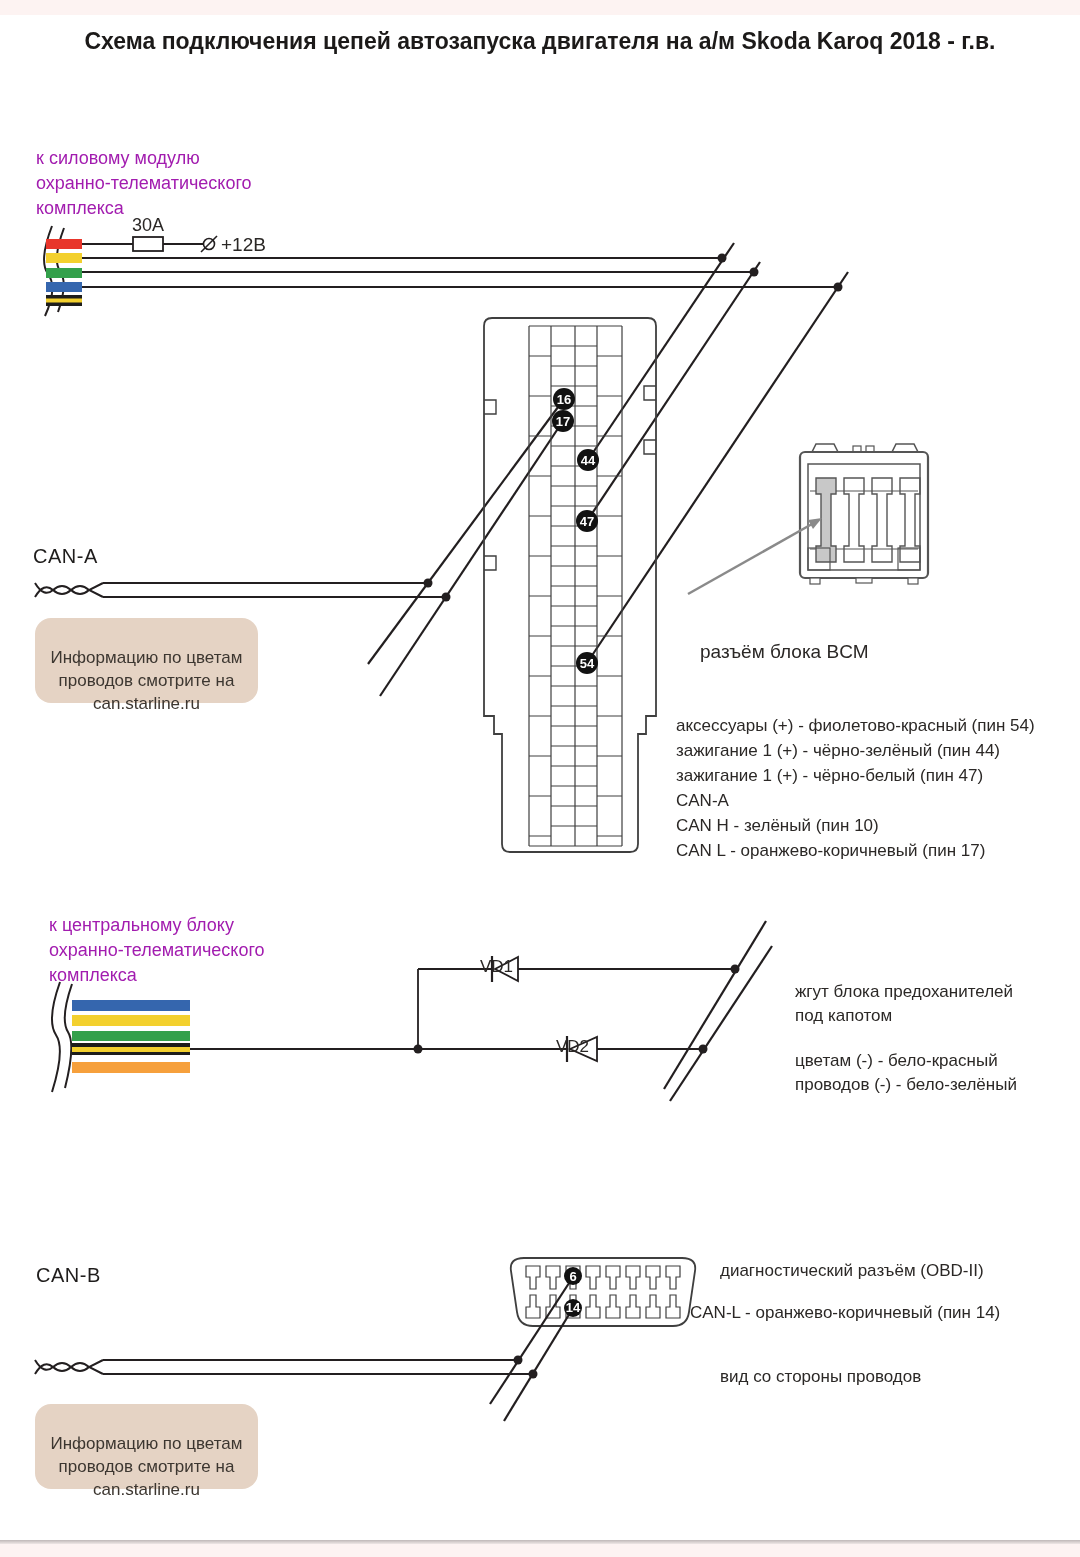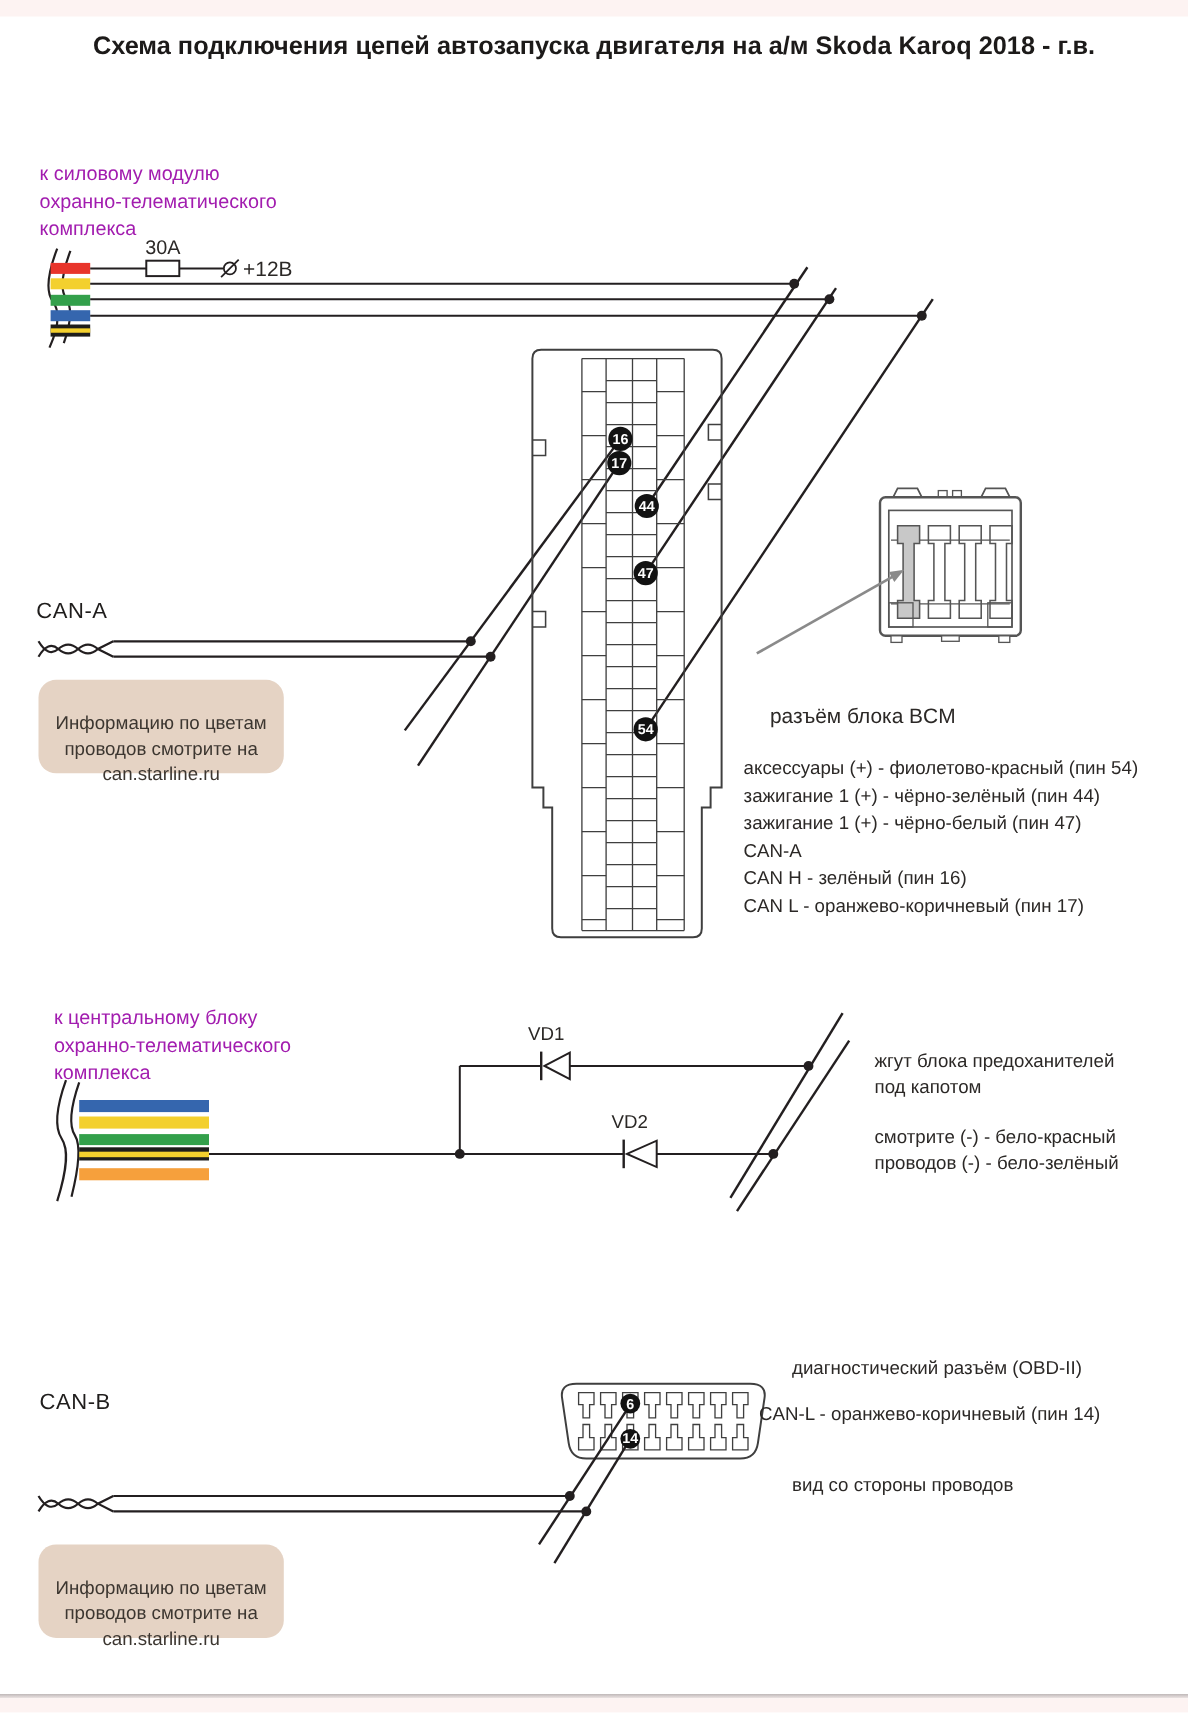--- a/index.html
+++ b/index.html
@@ -5,21 +5,21 @@
   html,body{margin:0;padding:0;background:#ffffff;}
   .page{position:relative;width:1080px;height:1557px;background:#ffffff;overflow:hidden;
         font-family:"Liberation Sans",sans-serif;color:#2b2826;}
   .strip-top{position:absolute;left:0;top:0;width:1080px;height:15px;background:#fdf3f2;}
   .strip-bottom{position:absolute;left:0;top:1544px;width:1080px;height:13px;background:#fdf3f2;}
   .page-shadow{position:absolute;left:0;top:1540px;width:1080px;height:4px;
         background:linear-gradient(to bottom,#bfb8b8,#efe7e6);}
   .abs{position:absolute;}
   .title{left:0;top:28px;width:1080px;text-align:center;font-size:23px;font-weight:bold;color:#1c1a19;}
   .lbl18{font-size:18px;line-height:25px;color:#a21caf;}
-  .lbl17{font-size:17px;line-height:24px;color:#2b2826;}
+  .lbl17{font-size:17px;line-height:24px;color:#2b2826;margin-top:27px;}
   .canlbl{font-size:20px;color:#1f1d1c;letter-spacing:0.5px;}
   .center{text-align:left;}
   .infobox{width:223px;height:85px;background:#e5d3c4;border-radius:16px;
            font-size:17px;line-height:23px;color:#3c3630;text-align:center;padding-top:28px;box-sizing:border-box;}
   svg{position:absolute;left:0;top:0;}
   svg text{font-family:"Liberation Sans",sans-serif;}
   .pin-num{fill:#ffffff;font-size:13px;font-weight:bold;}
   .svg-lbl{fill:#2b2826;}
 </style>
 </head>
@@ -232,40 +232,40 @@
     <div>can.starline.ru</div>
   </div>
 
   <div class="abs center" style="left:700px;top:641px;width:346px;font-size:19px;">разъём блока BCM</div>
 
   <div class="abs center lbl17" style="left:676px;top:686px;width:394px;line-height:25px;">
     <div>аксессуары (+) - фиолетово-красный (пин 54)</div>
     <div>зажигание 1 (+) - чёрно-зелёный (пин 44)</div>
     <div>зажигание 1 (+) - чёрно-белый (пин 47)</div>
     <div>CAN-A</div>
-    <div>CAN H - зелёный (пин 16)</div>
+    <div>CAN H - зелёный (пин 10)</div>
     <div>CAN L - оранжево-коричневый (пин 17)</div>
   </div>
 
   <div class="abs lbl18" style="left:49px;top:913px;">
     <div>к центральному блоку</div>
     <div>охранно-телематического</div>
     <div>комплекса</div>
   </div>
 
   <div class="abs center lbl17" style="left:480px;top:928px;width:52px;">VD1</div>
   <div class="abs center lbl17" style="left:556px;top:1008px;width:52px;">VD2</div>
 
   <div class="abs center lbl17" style="left:795px;top:953px;width:250px;">
     <div>жгут блока предоханителей</div>
     <div>под капотом</div>
   </div>
 
   <div class="abs center lbl17" style="left:795px;top:1022px;width:250px;">
-    <div>смотрите (-) - бело-красный</div>
+    <div>цветам (-) - бело-красный</div>
     <div>проводов (-) - бело-зелёный</div>
   </div>
 
   <div class="abs center lbl17" style="left:720px;top:1232px;width:300px;">диагностический  разъём (OBD-II)</div>
 
   <div class="abs center lbl17" style="left:690px;top:1274px;width:360px;">
     <div>CAN-L - оранжево-коричневый (пин 14)</div>
   </div>
 
   <div class="abs center lbl17" style="left:720px;top:1338px;width:300px;">вид со стороны проводов</div>

